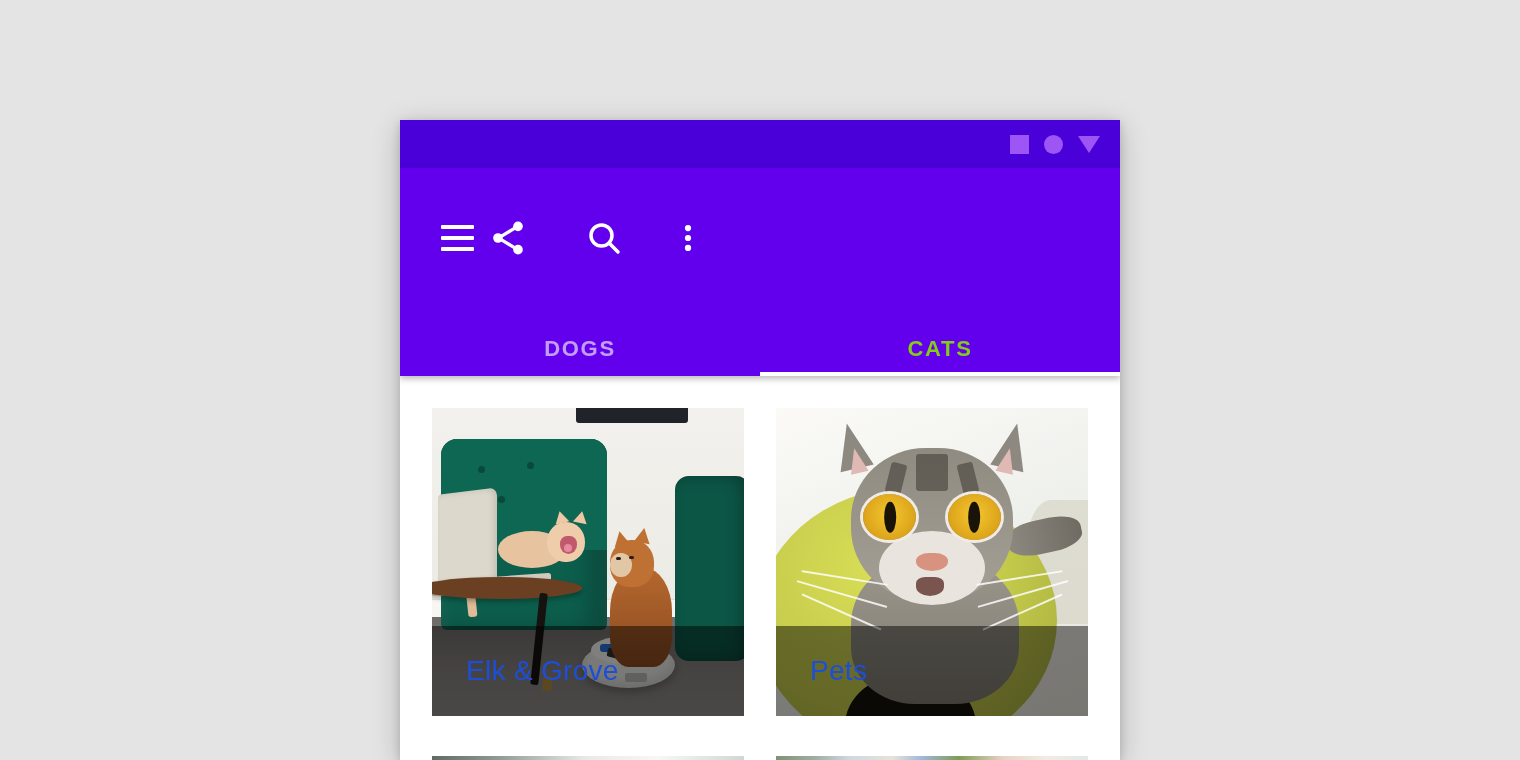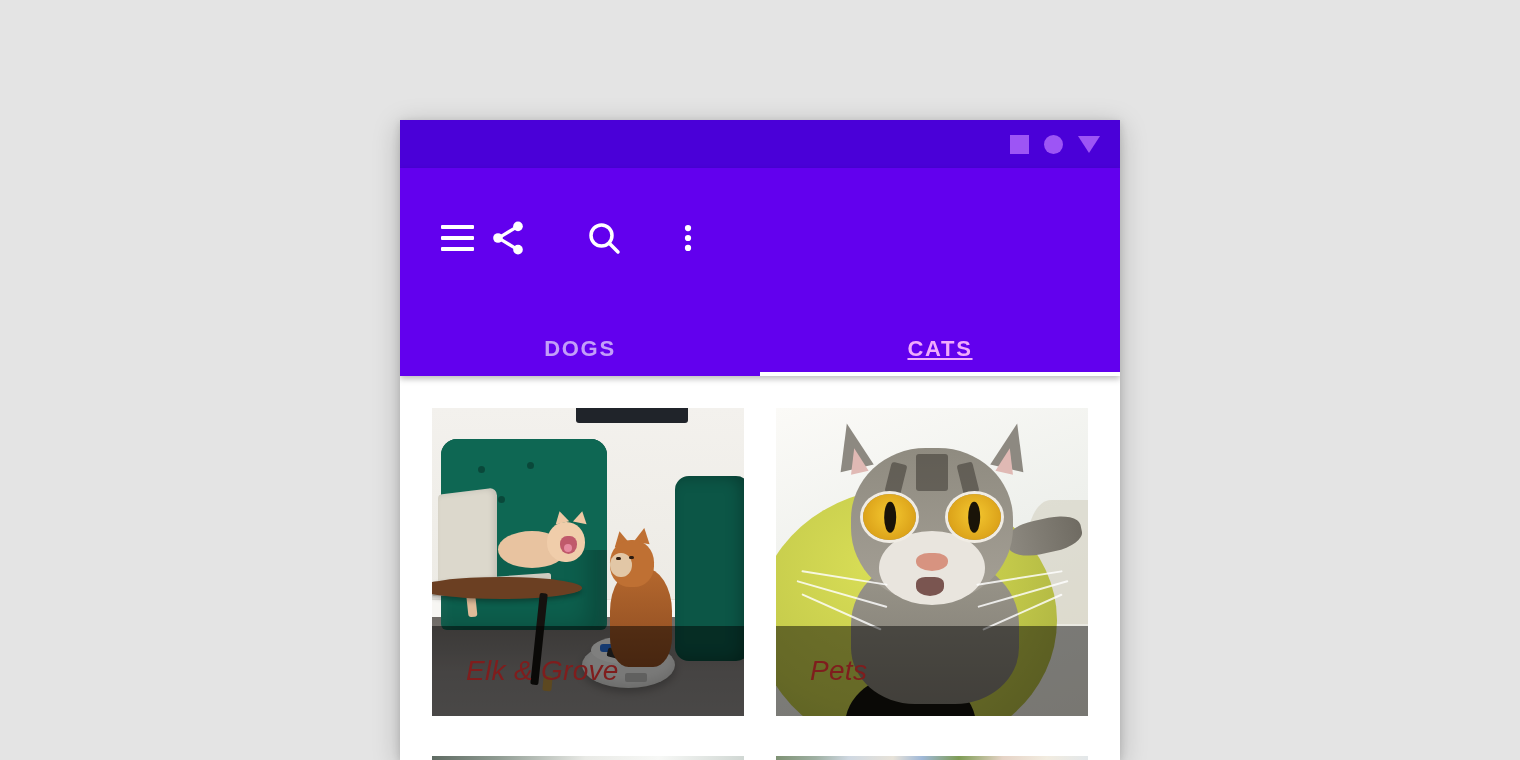--- a/index.html
+++ b/index.html
@@ -134,21 +134,21 @@
     cursor: pointer;
   }
   .tab-label {
     font-size: 22px;
     font-weight: 700;
     letter-spacing: 1.7px;
     color: rgba(255,255,255,0.62);
     user-select: none;
     margin-top: 13px;
   }
-  .tab.active .tab-label { color: #f0abfc; text-decoration: underline; }
+  .tab.active .tab-label { color: #84cc16; }
   .tab-indicator {
     position: absolute;
     left: 0;
     right: 0;
     bottom: 0;
     height: 4px;
     background: transparent;
   }
   .tab.active .tab-indicator { background: #ffffff; }
 
@@ -184,25 +184,24 @@
     right: 0;
     bottom: 0;
     height: 90px;
     background: rgba(0,0,0,0.48);
     display: flex;
     align-items: center;
     padding-left: 34px;
     box-sizing: border-box;
   }
   .pet-card-name {
-    color: #7f1d1d;
+    color: #1d4ed8;
     font-size: 28px;
     font-weight: 400;
     letter-spacing: 0.3px;
-    font-style: italic;
   }
 
   
   .scene-livingroom { position: absolute; inset: 0; background: #efece7; }
   .lr-wall {
     position: absolute; left: 0; top: 0; right: 0; height: 68%;
     background: linear-gradient(180deg, #f3f1ed 0%, #eceae4 100%);
   }
   .lr-tv {
     position: absolute; left: 46%; top: -2%; width: 36%; height: 7%;

